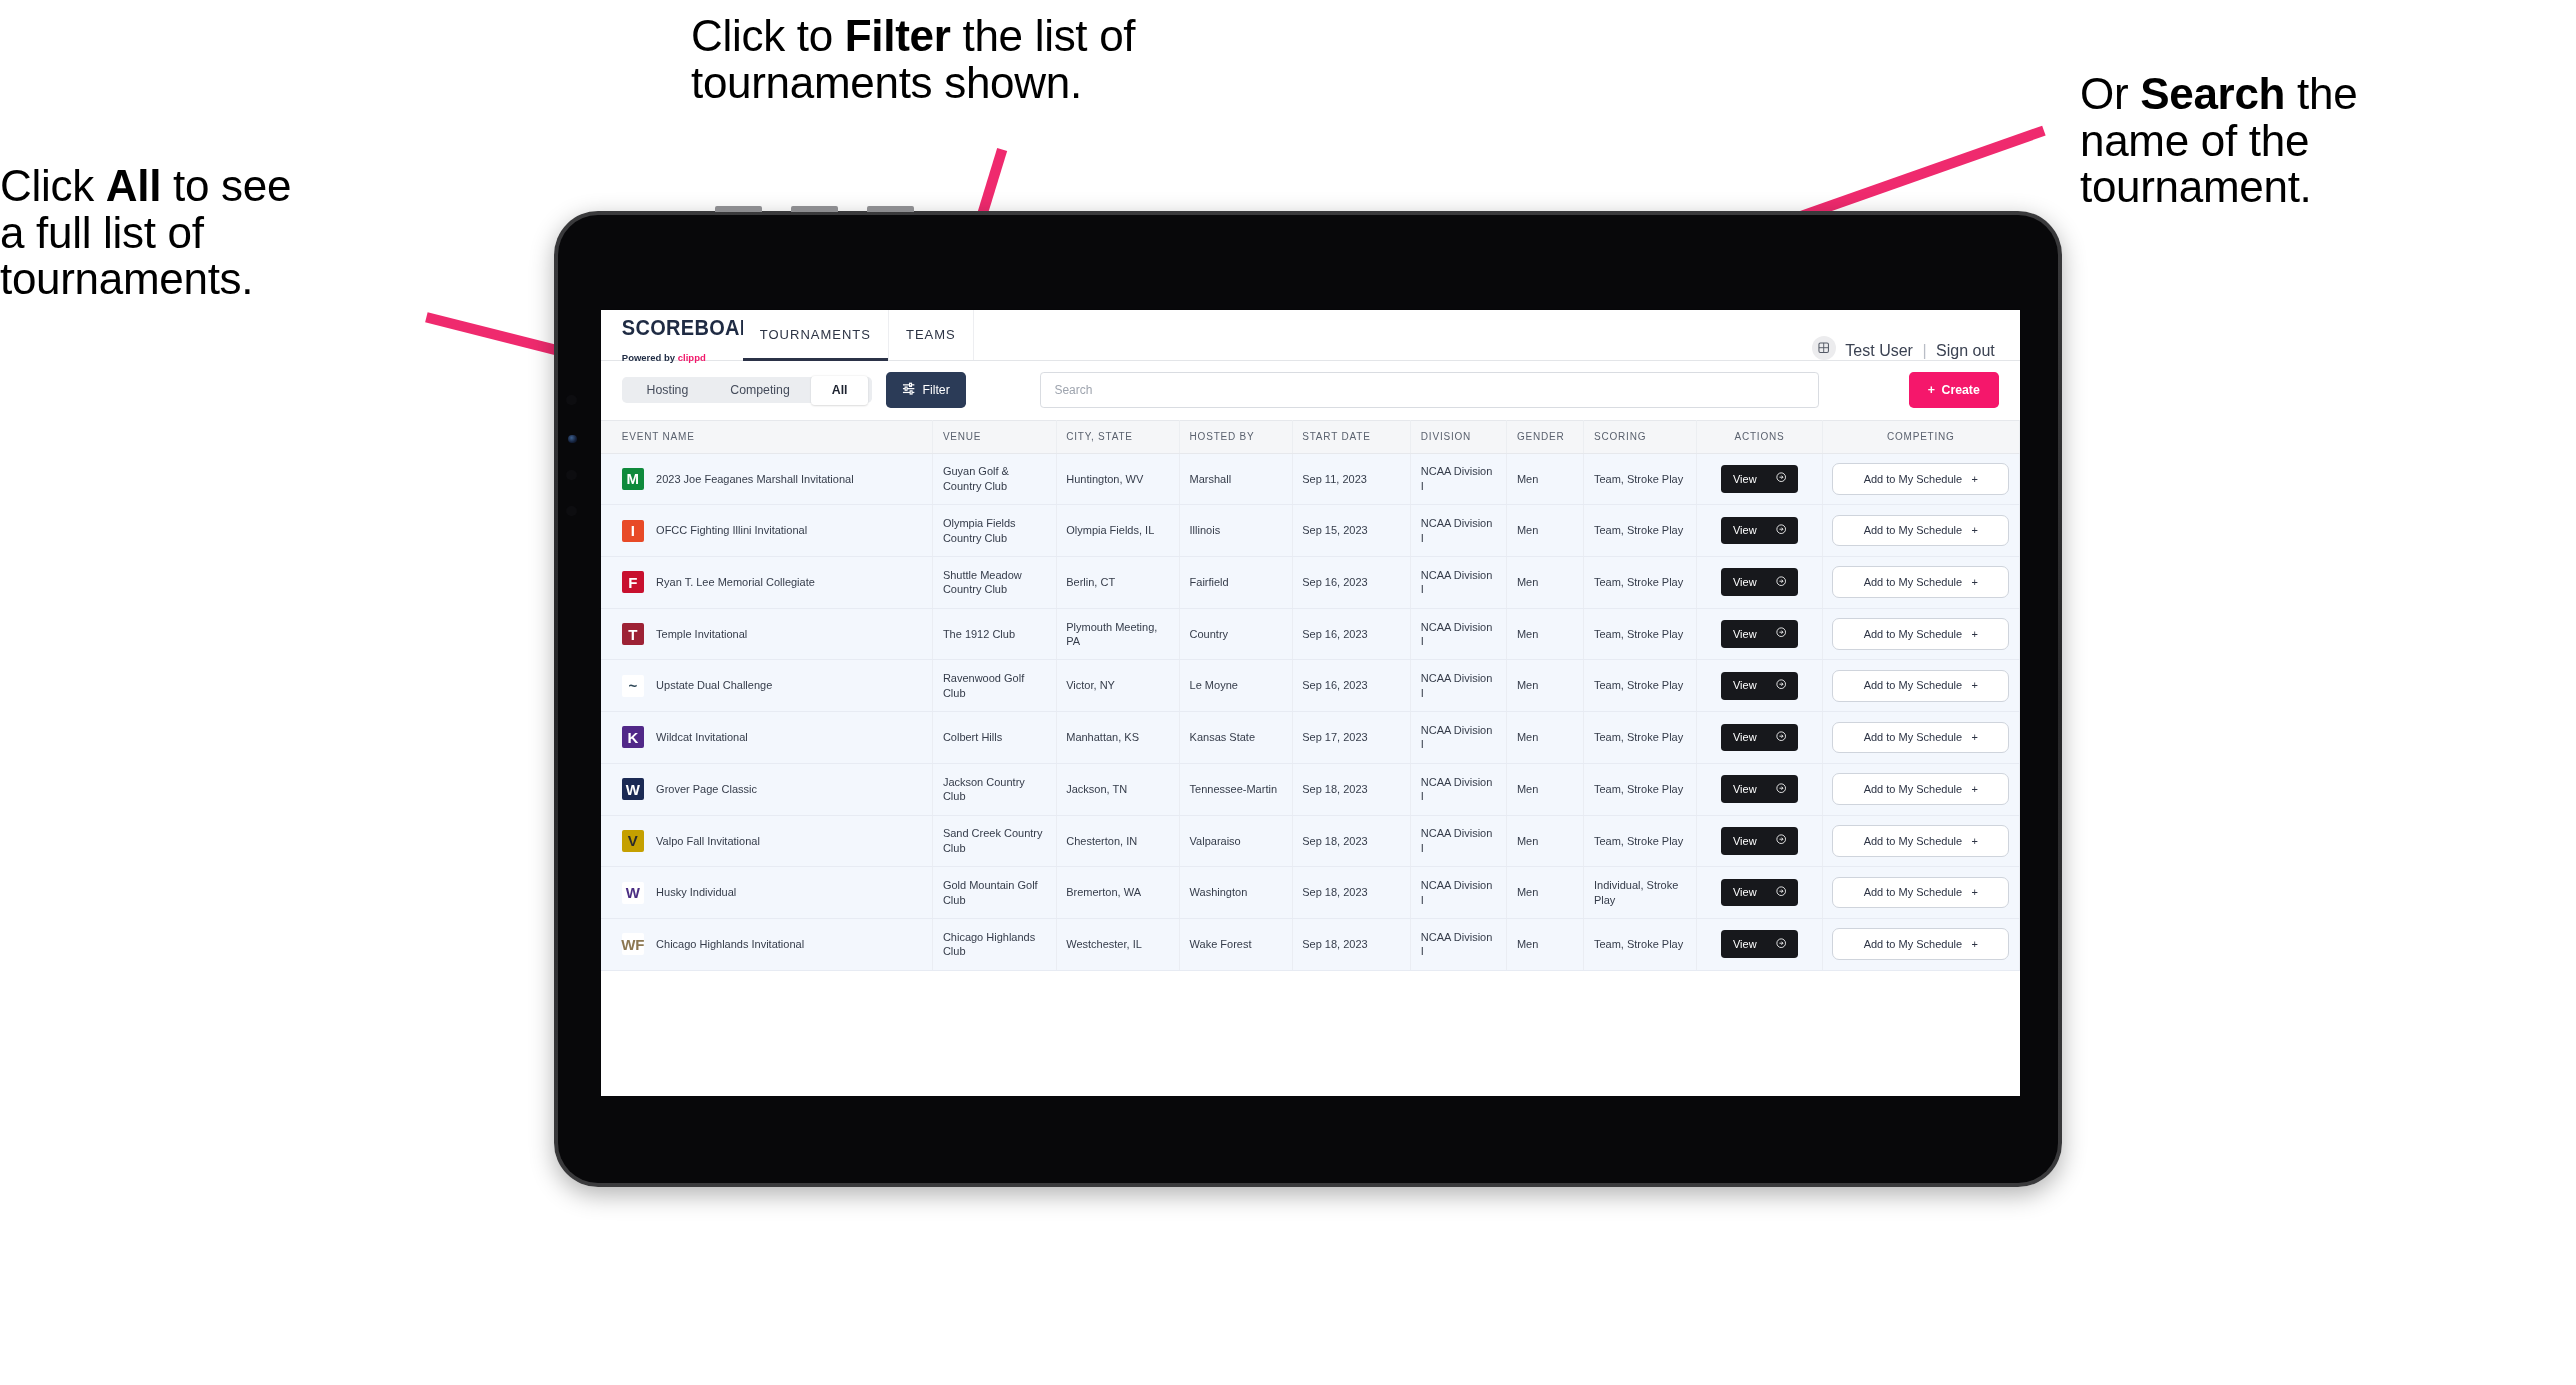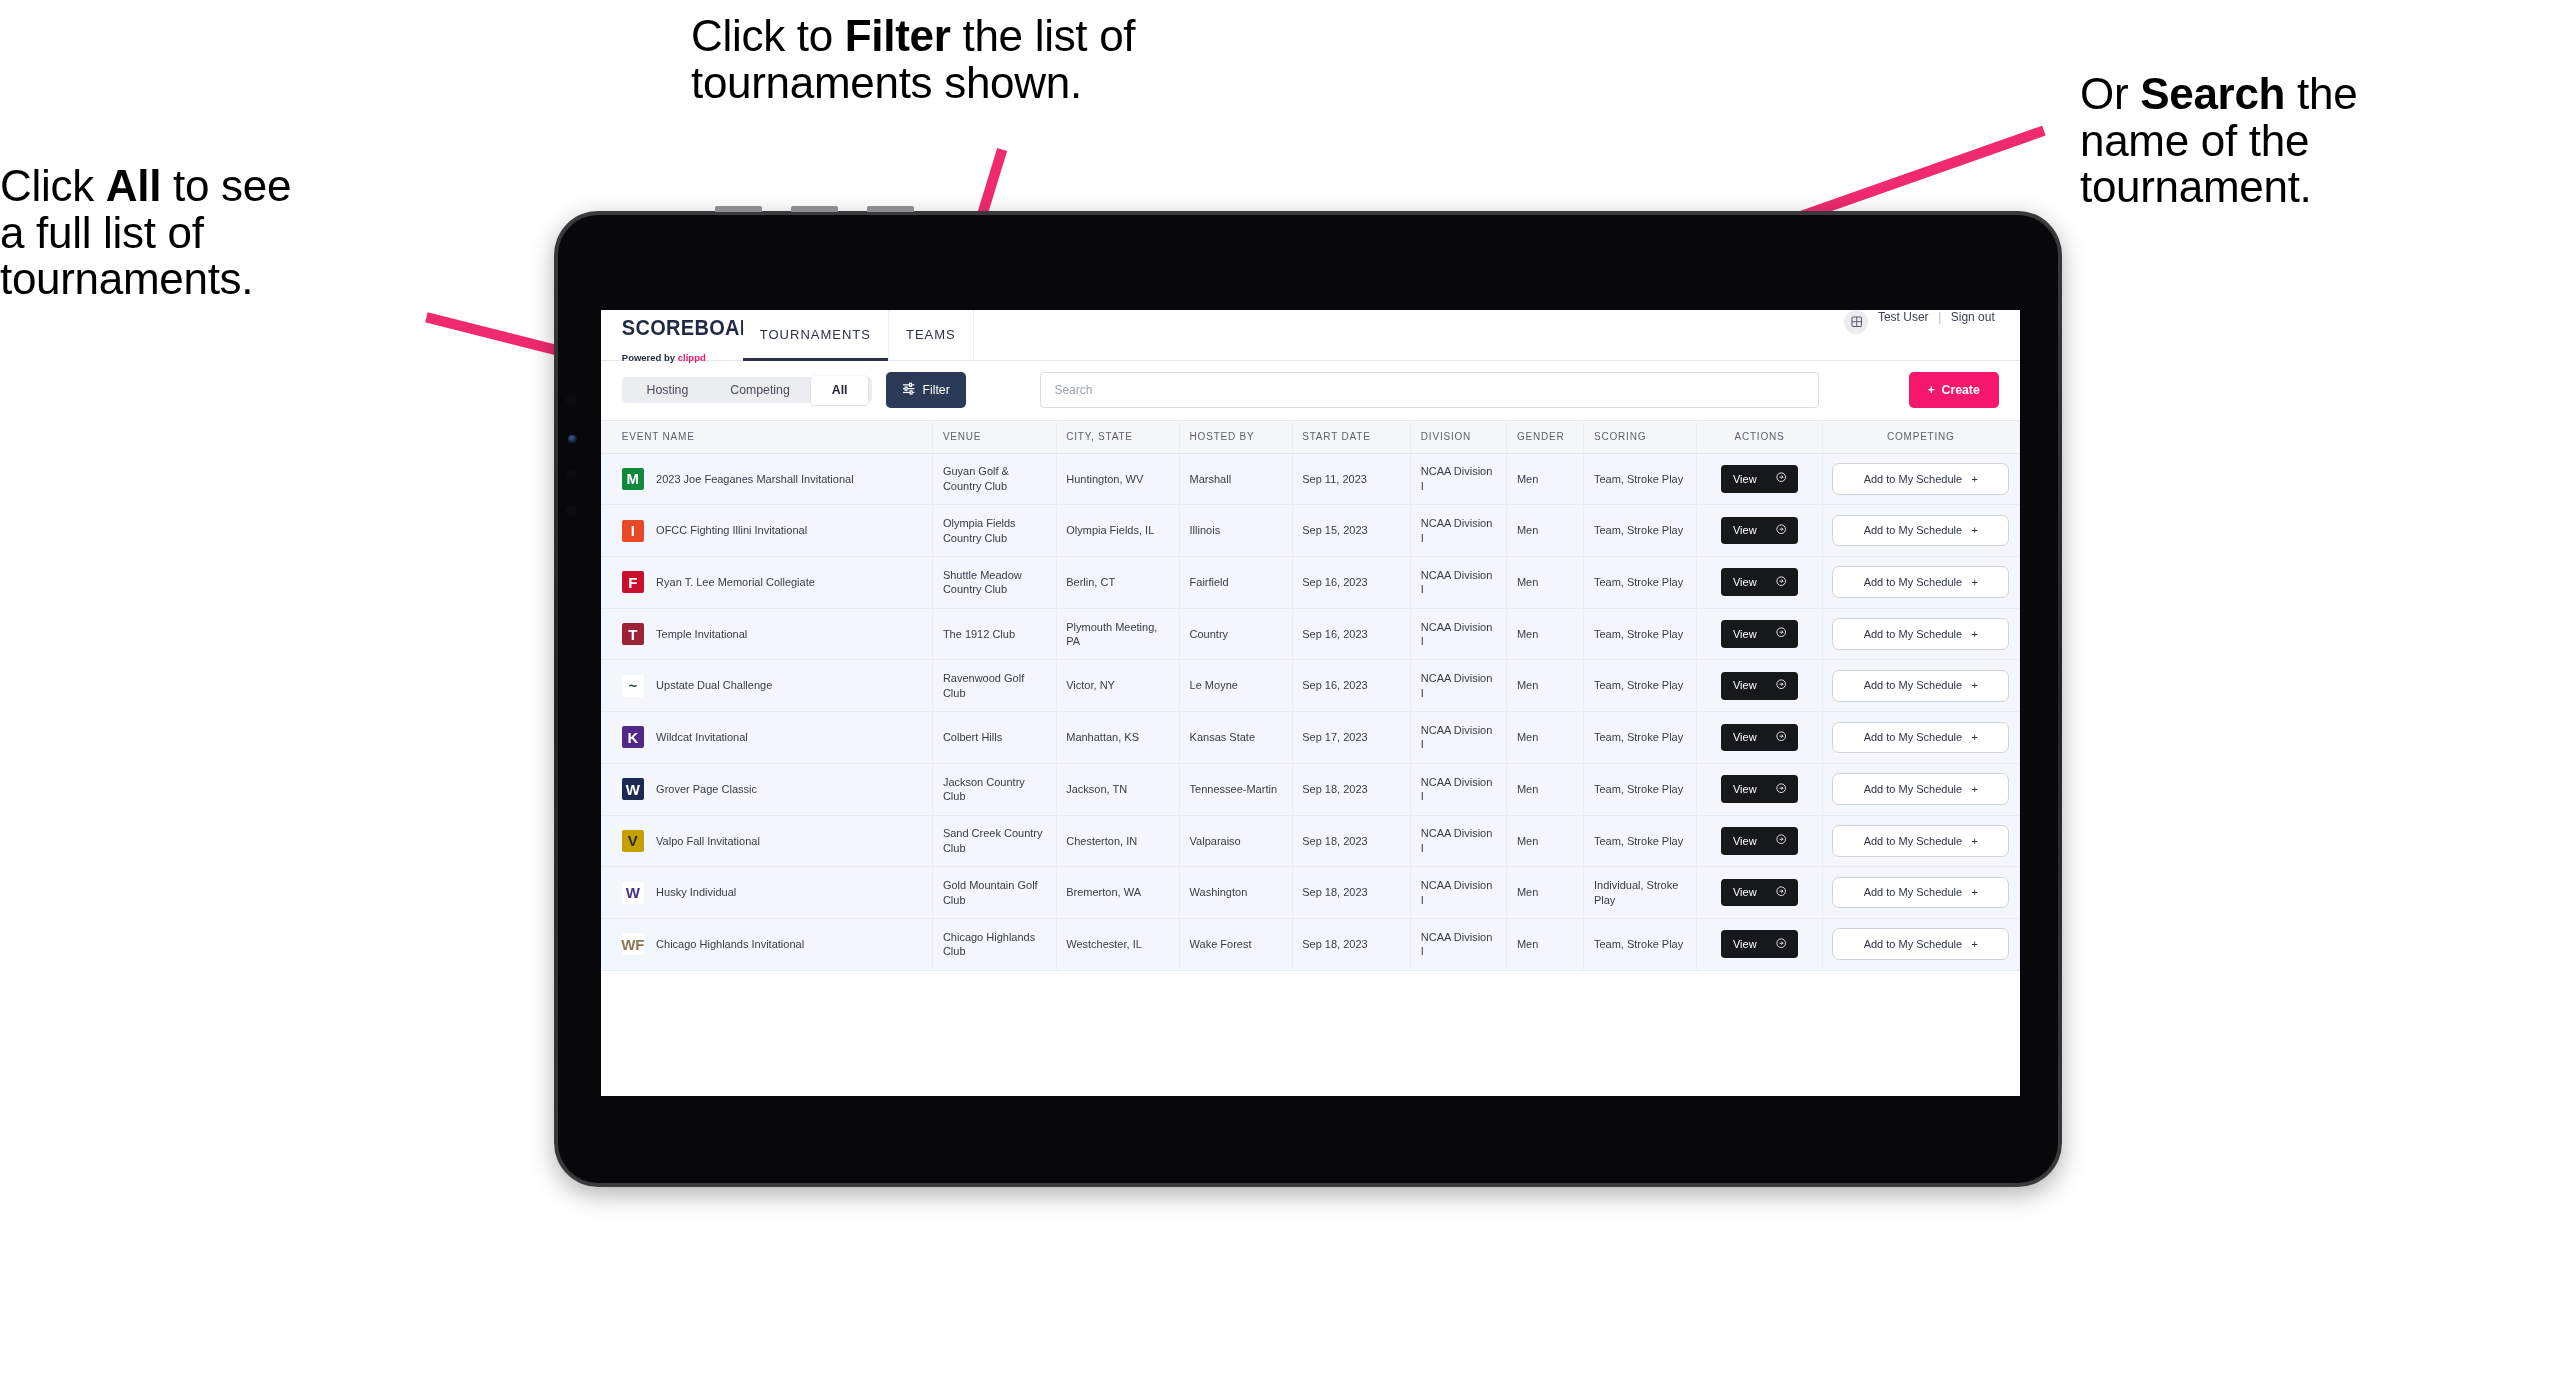--- a/index.html
+++ b/index.html
@@ -93,22 +93,22 @@
     border-right: 0.9px solid #edeef1;
     cursor: pointer; position: relative; background: #fff;
   }
   .navtab:first-of-type { border-left: 0.9px solid #edeef1; margin-left: 15px; }
   .navtab.active::after {
     content: ""; position: absolute; left: 0; right: 0; bottom: -0.9px;
     height: 2.8px; background: #2b3247;
   }
 
   #useracct {
-    margin-left: auto; display: flex; align-items: flex-start;
-    gap: 9.5px; padding-right: 25px; font-size: 12px; color: #3b4252;
+    margin-left: auto; display: flex; align-items: flex-end;
+    gap: 9.5px; padding-right: 25px; font-size: 16px; color: #3b4252;
   }
   #avatar {
     width: 24px; height: 24px; border-radius: 50%;
     background: #ececee; display: flex; align-items: center;
     justify-content: center; color: #4a505c;
   }
   #useracct .sep { color: #b9bdc6; }
   #useracct .lnk { cursor: pointer; }
 
   

